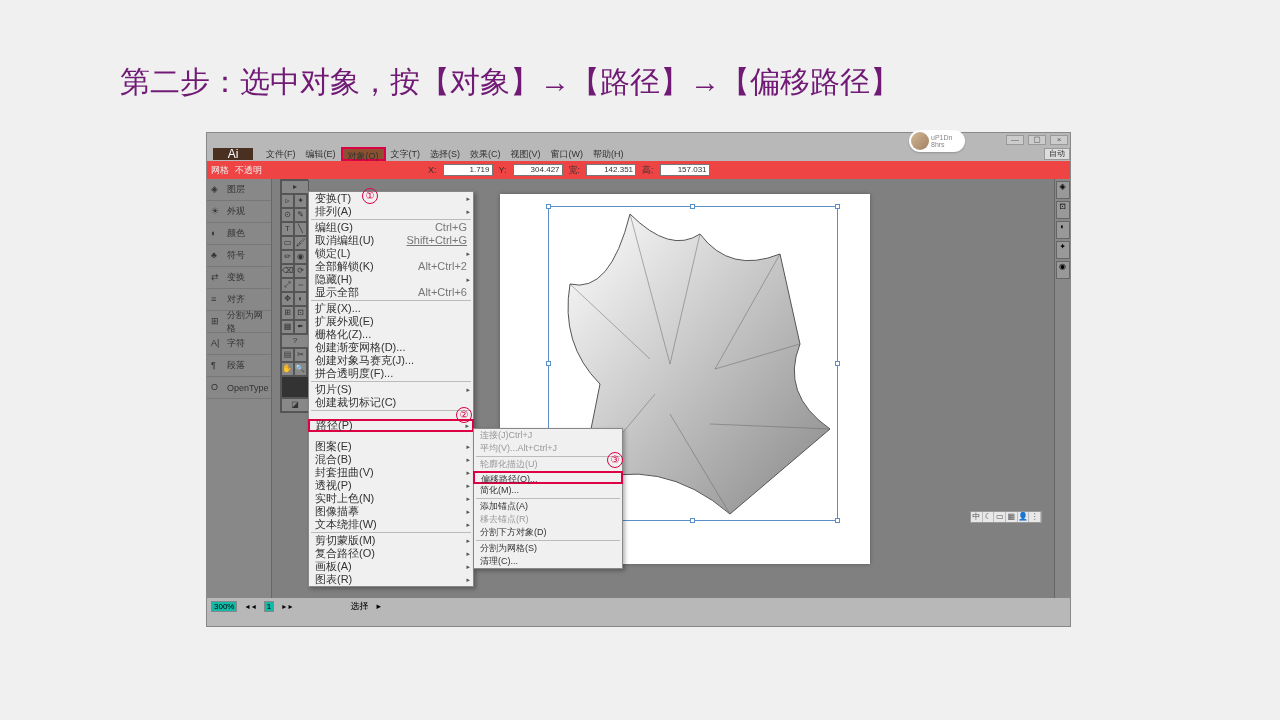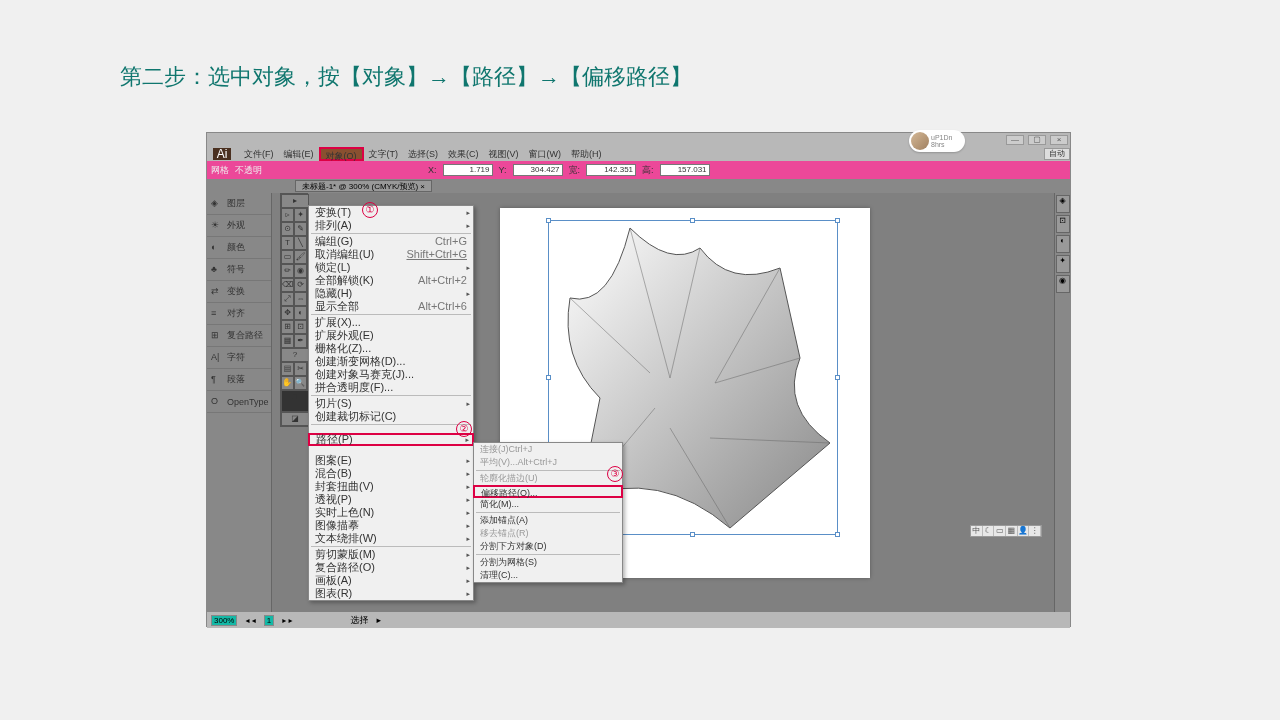--- a/index.html
+++ b/index.html
@@ -1,26 +1,26 @@
 <!DOCTYPE html>
 <html><head>
 <meta charset="utf-8">
 <style>
 *{margin:0;padding:0;box-sizing:border-box;font-family:"Microsoft YaHei",Arial,sans-serif}
 body{background:#f0f0f0;width:1280px;height:720px;overflow:hidden;position:relative}
-.caption{position:absolute;left:120px;top:62px;font-size:22px;color:#0f766e}
+.caption{position:absolute;left:120px;top:62px;font-size:30px;color:#701a75}
 .ai-window{position:absolute;left:206px;top:132px;width:865px;height:495px;background:#b8b8b8;border:1px solid #888}
 .titlebar{height:14px;background:#b8b8b8;display:flex;justify-content:space-between;align-items:center;padding:0 2px}
 .win-controls{display:flex;gap:4px;margin-left:auto}
 .win-btn{width:18px;height:10px;background:#ccc;border:1px solid #999;font-size:8px;text-align:center;line-height:8px;color:#555}
 .menubar{height:14px;background:#b8b8b8;display:flex;align-items:center;font-size:9px;color:#333;padding-left:6px}
-.ai-logo{width:18px;height:12px;background:#4a3020;color:#fff;font-size:12px;text-align:center;line-height:12px;margin-right:8px}
+.ai-logo{width:40px;height:12px;background:#4a3020;color:#fff;font-size:12px;text-align:center;line-height:12px;margin-right:8px}
 .menu-item{padding:0 5px;height:14px;line-height:14px}
 .menu-item.active{background:#8a5030;border:2px solid #d04;outline:none}
-.controlbar{height:18px;background:#ec4899;display:flex;align-items:center;font-size:9px;color:#333;padding-left:4px;gap:6px}
+.controlbar{height:18px;background:#ef4444;display:flex;align-items:center;font-size:9px;color:#333;padding-left:4px;gap:6px}
 .cb-label{color:#eee;font-size:9px}
 .cb-input{width:50px;height:12px;background:#fff;border:1px solid #777;font-size:8px;text-align:right;padding-right:2px}
 .auto-box{margin-left:auto;height:12px;background:#ddd;border:1px solid #999;font-size:8px;padding:0 4px;line-height:10px}
 .tabbar{height:14px;background:#888;display:flex;align-items:center;font-size:8px;padding-left:88px}
 .workspace{position:relative;height:419px;background:#808080}
 .left-panel{position:absolute;left:0;top:0;width:65px;height:419px;background:#888;border-right:1px solid #666}
 .lp-item{height:22px;display:flex;align-items:center;padding-left:4px;font-size:9px;color:#333;border-bottom:1px solid #777}
 .lp-icon{width:12px;height:12px;margin-right:4px;display:inline-block}
 .toolbox{position:absolute;left:73px;top:0;width:28px;background:#7a7a7a;border:1px solid #555;display:flex;flex-direction:column}
 .tool-row{display:flex}
@@ -96,23 +96,20 @@
     <span style="margin-left:160px">X:</span>
     <span class="cb-input">1.719</span>
     <span>Y:</span>
     <span class="cb-input">304.427</span>
     <span>宽:</span>
     <span class="cb-input">142.351</span>
     <span>高:</span>
     <span class="cb-input">157.031</span>
   </div>
 
-  <div class="tabbar">
-    <span style="background:#999;border:1px solid #666;padding:0 6px;height:12px;line-height:12px">未标题-1* @ 300% (CMYK/预览) ×</span>
-  </div>
 
   <div class="workspace">
     <div class="left-panel">
       <div class="lp-item">
           <span class="lp-icon">◈</span>
           <span>图层</span>
         </div>
       <div class="lp-item">
           <span class="lp-icon">☀</span>
           <span>外观</span>
@@ -128,21 +125,21 @@
       <div class="lp-item">
           <span class="lp-icon">⇄</span>
           <span>变换</span>
         </div>
       <div class="lp-item">
           <span class="lp-icon">≡</span>
           <span>对齐</span>
         </div>
       <div class="lp-item">
           <span class="lp-icon">⊞</span>
-          <span>复合路径</span>
+          <span>分割为网格</span>
         </div>
       <div class="lp-item">
           <span class="lp-icon">A|</span>
           <span>字符</span>
         </div>
       <div class="lp-item">
           <span class="lp-icon">¶</span>
           <span>段落</span>
         </div>
       <div class="lp-item">

